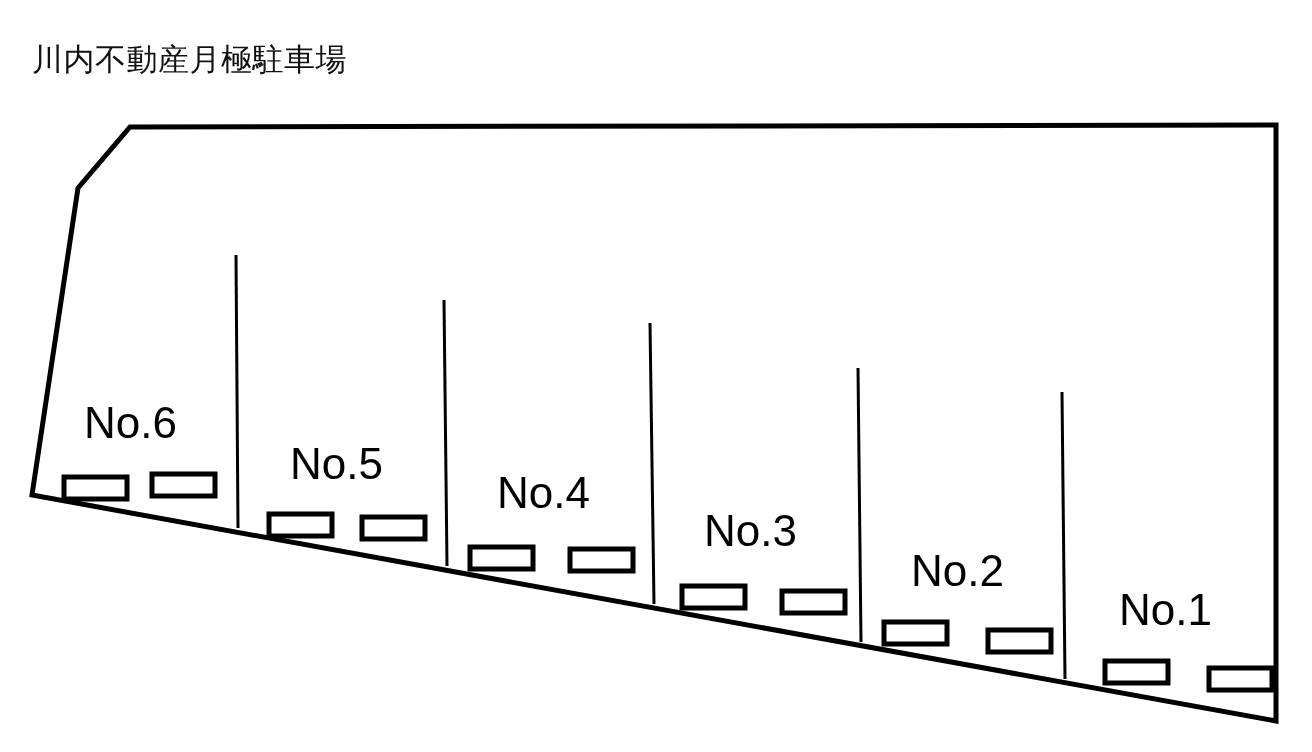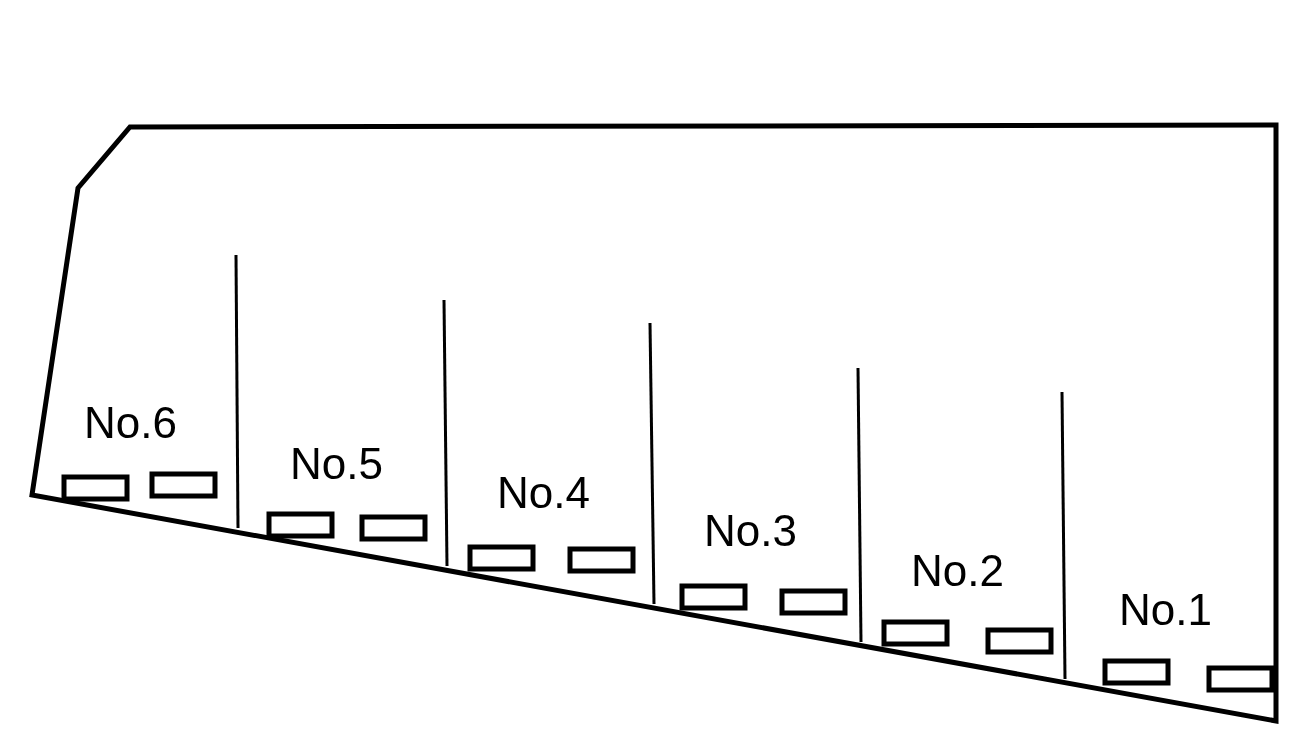--- a/index.html
+++ b/index.html
@@ -45,20 +45,21 @@
     font-family: "Liberation Sans", "DejaVu Sans", sans-serif;
     font-size: 44px;
     fill: #000000;
   }
 </style>
 </head>
 <body>
 
 <div id="page">
 
+  <div id="title">川内不動産月極駐車場</div>
 
   <svg id="diagram" viewBox="0 0 1312 752" xmlns="http://www.w3.org/2000/svg">
 
     <polygon id="lot-boundary" fill="#ffffff" stroke="#000000" stroke-width="5" stroke-linejoin="miter" points="130,127 1276,125 1276,721 32,495 78,188"></polygon>
 
     <g id="divider-group">
         <line x1="236" y1="255" x2="238" y2="528" stroke="#000000" stroke-width="3"></line>
         <line x1="444" y1="300" x2="447" y2="566" stroke="#000000" stroke-width="3"></line>
         <line x1="650" y1="323" x2="654" y2="604" stroke="#000000" stroke-width="3"></line>
         <line x1="858" y1="368" x2="861" y2="642" stroke="#000000" stroke-width="3"></line>

